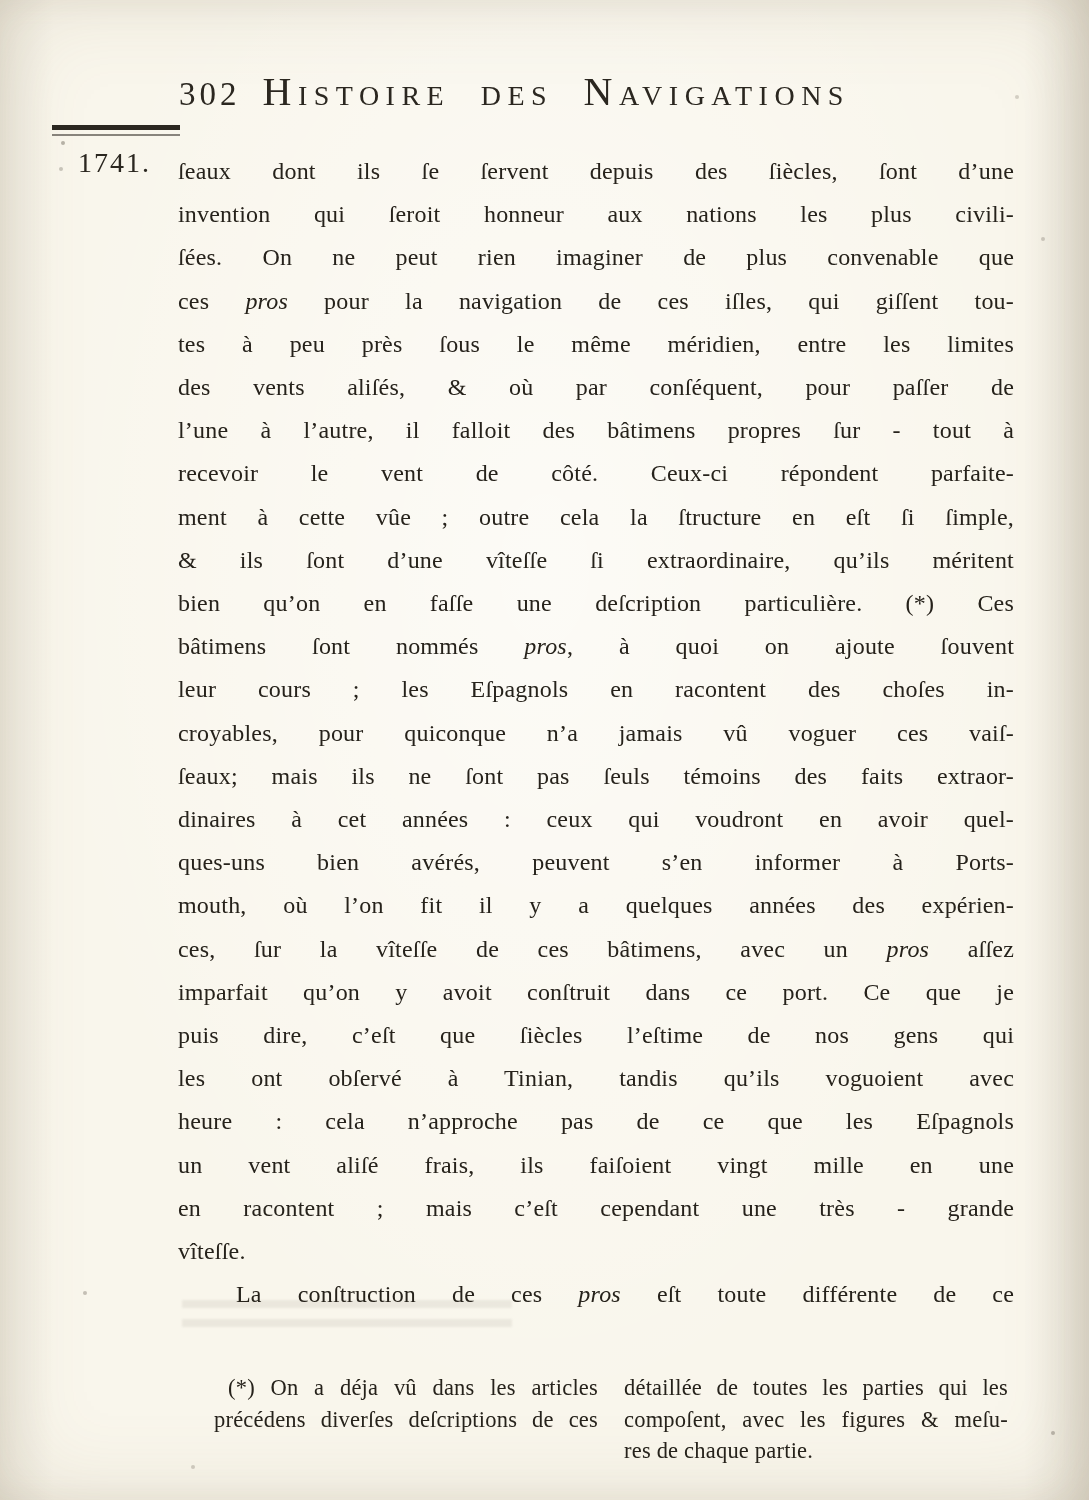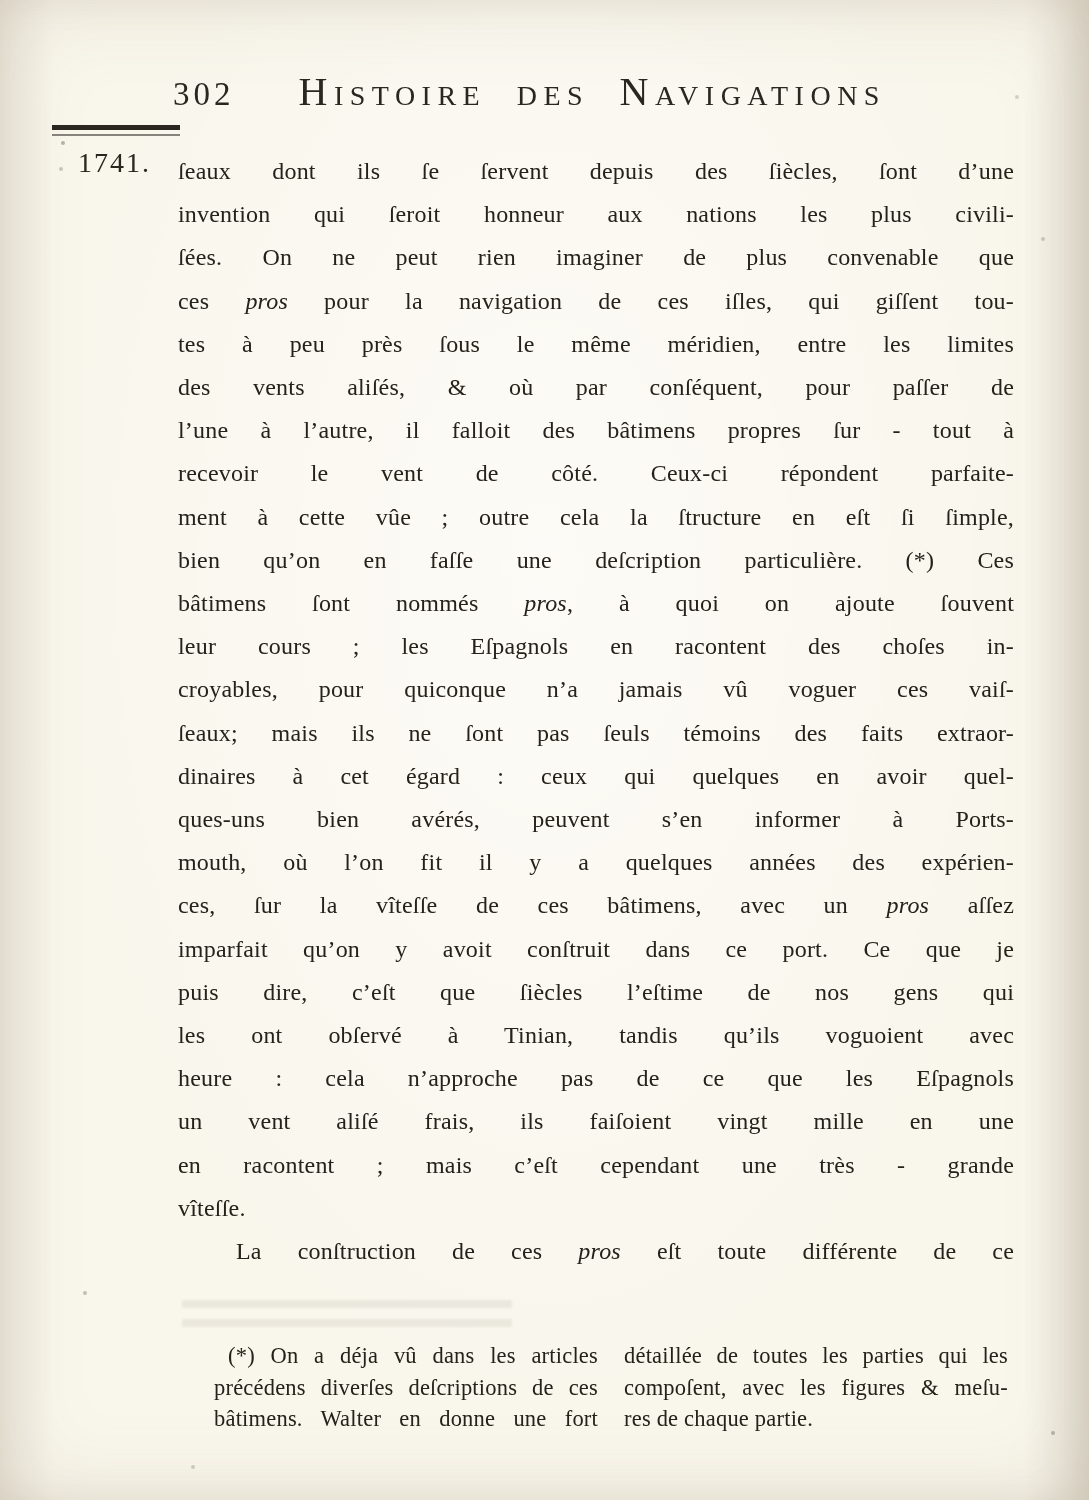--- a/index.html
+++ b/index.html
@@ -16,24 +16,24 @@
     box-shadow: inset 0 0 90px rgba(138,120,82,0.16), inset -14px 0 34px rgba(104,92,68,0.10);
     overflow: hidden;
     color: #26221b;
     font-family: "Liberation Serif", "DejaVu Serif", serif;
     -webkit-font-smoothing: antialiased;
   }
 
   
   .running-header {
     position: absolute;
-    top: 68px; left: 173px;
+    top: 68px; left: 179px;
     display: flex;
     align-items: baseline;
-    gap: 64px;
+    gap: 22px;
     white-space: nowrap;
     justify-content: flex-end;
   }
   .page-number {
     font-size: 33px;
     letter-spacing: 4px;
     color: #2b2720;
   }
   .header-title {
     font-variant: small-caps;
@@ -73,21 +73,21 @@
     text-align: justify;
     text-align-last: justify;
   }
   .line.end { text-align-last: left; }
   .line.first { text-indent: 58px; }
   em { font-style: italic; }
 
   
   .footnote {
     position: absolute;
-    top: 1340px; left: 214px;
+    top: 1372px; left: 214px;
     width: 794px;
     display: flex;
     gap: 26px;
     font-size: 22.5px;
     line-height: 31.5px;
     letter-spacing: 0.2px;
   }
   .fn-col { width: 384px; }
   .fn-col .line.first { text-indent: 14px; }
 
@@ -138,26 +138,27 @@
     <div class="para">
         <div class="line"><span>ſeaux dont ils ſe ſervent depuis des ſiècles, ſont d’une</span></div>
         <div class="line"><span>invention qui ſeroit honneur aux nations les plus civili-</span></div>
         <div class="line"><span>ſées. On ne peut rien imaginer de plus convenable que</span></div>
         <div class="line"><span>ces </span><em>pros</em><span> pour la navigation de ces iſles, qui giſſent tou-</span></div>
         <div class="line"><span>tes à peu près ſous le même méridien, entre les limites</span></div>
         <div class="line"><span>des vents aliſés, &amp; où par conſéquent, pour paſſer de</span></div>
         <div class="line"><span>l’une à l’autre, il falloit des bâtimens propres ſur - tout à</span></div>
         <div class="line"><span>recevoir le vent de côté. Ceux-ci répondent parfaite-</span></div>
         <div class="line"><span>ment à cette vûe ; outre cela la ſtructure en eſt ſi ſimple,</span></div>
+        <div class="line"><span>&amp; ils ſont d’une vîteſſe ſi extraordinaire, qu’ils méritent</span></div>
         <div class="line"><span>bien qu’on en faſſe une deſcription particulière. (*) Ces</span></div>
         <div class="line"><span>bâtimens ſont nommés </span><em>pros</em><span>, à quoi on ajoute ſouvent</span></div>
         <div class="line"><span>leur cours ; les Eſpagnols en racontent des choſes in-</span></div>
         <div class="line"><span>croyables, pour quiconque n’a jamais vû voguer ces vaiſ-</span></div>
         <div class="line"><span>ſeaux; mais ils ne ſont pas ſeuls témoins des faits extraor-</span></div>
-        <div class="line"><span>dinaires à cet égard : ceux qui quelques en avoir quel-</span></div>
+        <div class="line"><span>dinaires à cet années : ceux qui voudront en avoir quel-</span></div>
         <div class="line"><span>ques-uns bien avérés, peuvent s’en informer à Ports-</span></div>
         <div class="line"><span>mouth, où l’on fit il y a quelques années des expérien-</span></div>
         <div class="line"><span>ces, ſur la vîteſſe de ces bâtimens, avec un </span><em>pros</em><span> aſſez</span></div>
         <div class="line"><span>imparfait qu’on y avoit conſtruit dans ce port. Ce que je</span></div>
         <div class="line"><span>puis dire, c’eſt que ſiècles l’eſtime de nos gens qui</span></div>
         <div class="line"><span>les ont obſervé à Tinian, tandis qu’ils voguoient avec</span></div>
         <div class="line"><span>heure : cela n’approche pas de ce que les Eſpagnols</span></div>
         <div class="line"><span>un vent aliſé frais, ils faiſoient vingt mille en une</span></div>
         <div class="line"><span>en racontent ; mais c’eſt cependant une très - grande</span></div>
         <div class="line end"><span>vîteſſe.</span></div>
@@ -166,21 +167,20 @@
         <div class="line first"><span>La conſtruction de ces </span><em>pros</em><span> eſt toute différente de ce</span></div>
       </div>
   </main>
 
   <div class="showthrough"></div>
 
   <div class="footnote">
     <div class="fn-col">
         <div class="line first"><span>(*) On a déja vû dans les articles</span></div>
         <div class="line"><span>précédens diverſes deſcriptions de ces</span></div>
-        <div class="line"><span>bâtimens. Walter en donne une fort</span></div>
       </div>
     <div class="fn-col">
         <div class="line"><span>détaillée de toutes les parties qui les</span></div>
         <div class="line"><span>compoſent, avec les figures &amp; meſu-</span></div>
         <div class="line end"><span>res de chaque partie.</span></div>
       </div>
   </div>
 
   <div class="specks"></div>
 

